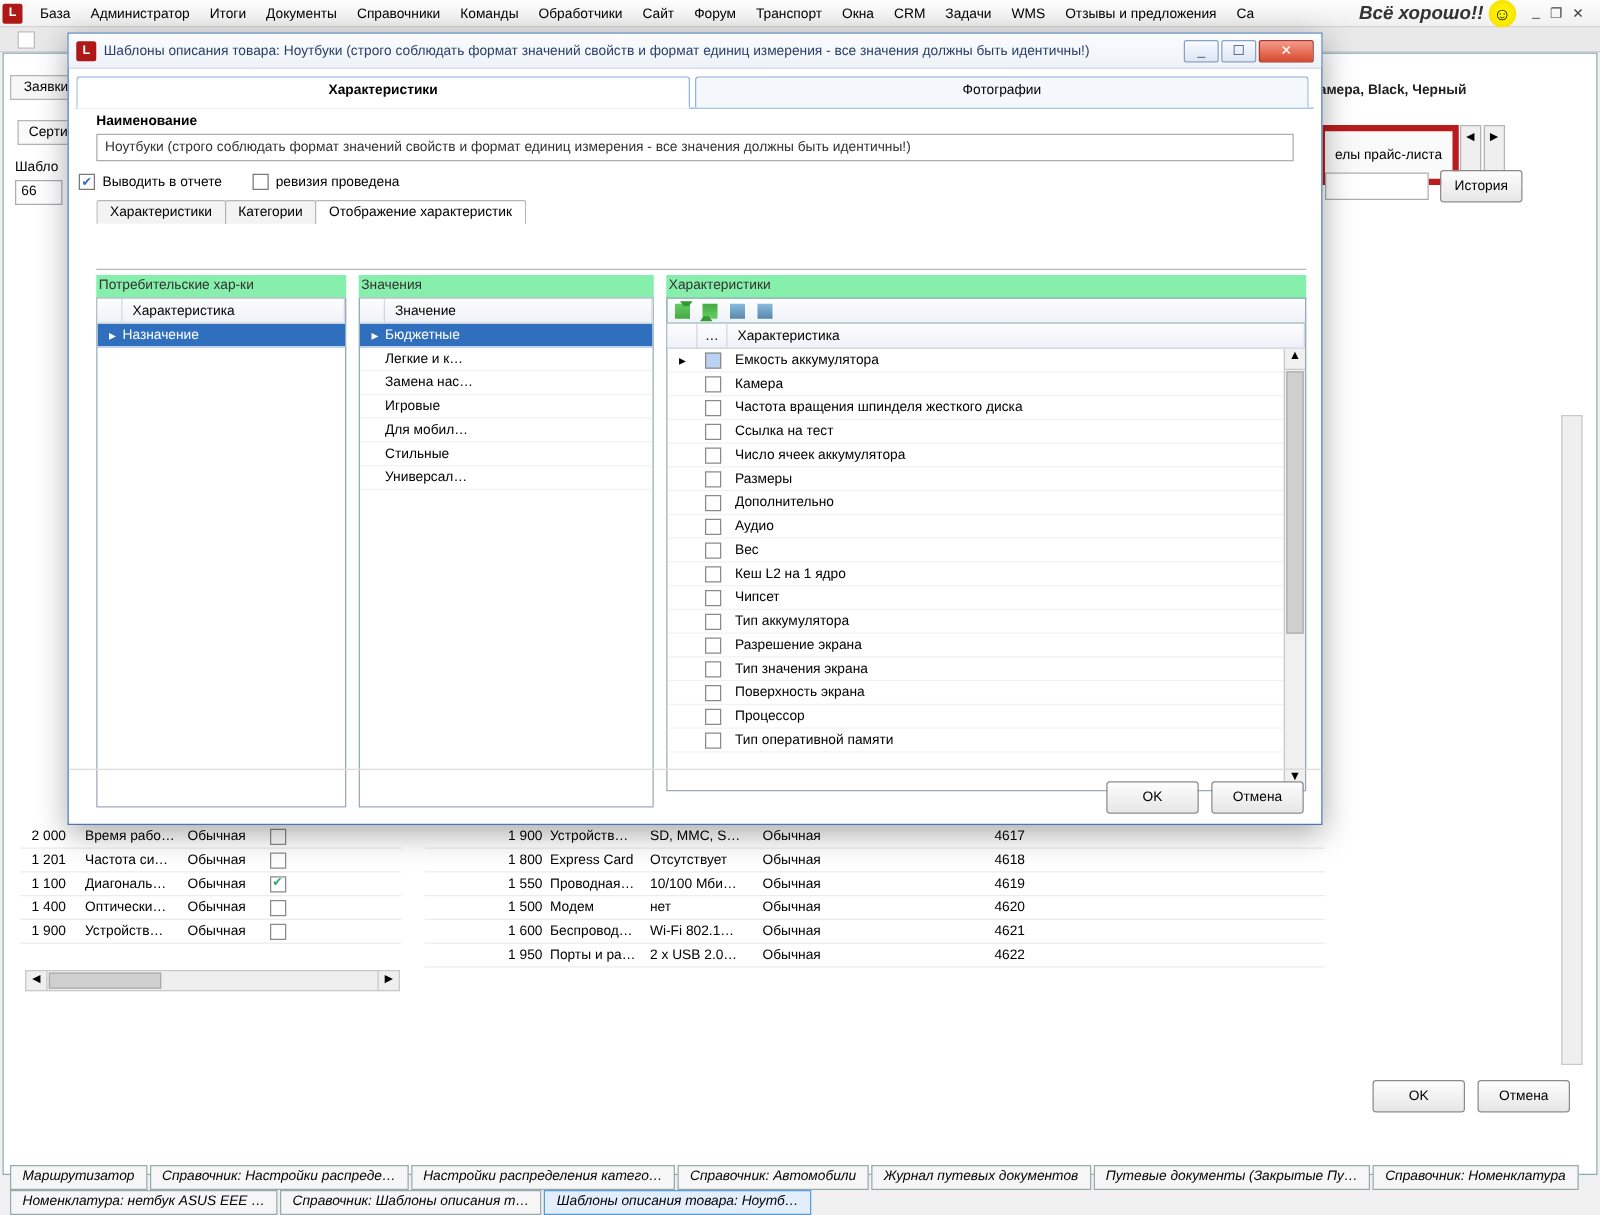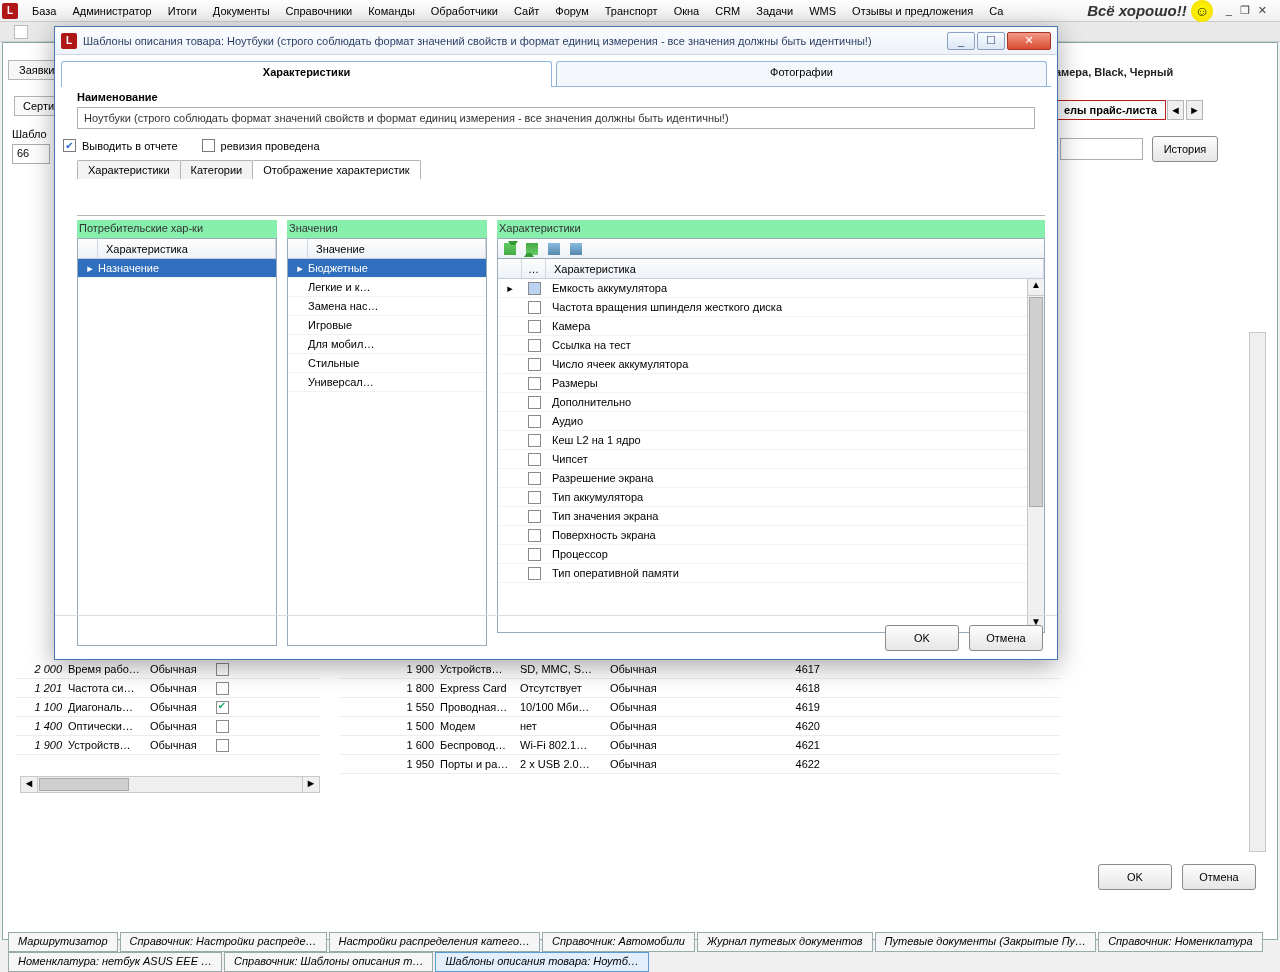--- a/index.html
+++ b/index.html
@@ -41,29 +41,29 @@
   background:#fff;
   border:1px solid #8aa;
   margin:0 2px;
 }
 .bg-tabs-top { position:absolute; top:60px; left:8px; font-size:11px; display:flex; }
 .bg-tabs-top .t { border:1px solid #b5b5b5; background:#f7f7f7; padding:3px 10px; margin-right:-1px; }
 
 .bg-crumb { position:absolute; top:66px; left:1055px; right:22px; height:17px;
   font-weight:bold; color:#222; overflow:hidden; white-space:nowrap; }
 .bg-rowtabs { position:absolute; top:100px; left:1055px; display:flex; }
-.bg-rowtabs .rt { border:1px solid #b91c1c; background:#fafafa; padding:3px 8px; margin-right:-1px;font-weight:bold; }
+.bg-rowtabs .rt { border:5px solid #b91c1c; background:#fafafa; padding:13px 8px; margin-right:-1px; }
 .bg-rowtabs .navbtn { width:17px; text-align:center; border:1px solid #b5b5b5; background:#efefef; padding:3px 0; margin-left:2px;}
 .bg-search { position:absolute; top:138px; left:1060px; width:83px; height:22px; border:1px solid #abadb3; background:#fff;}
 .history-btn { position:absolute; top:136px; left:1152px; width:66px; height:26px;
   border:1px solid #8a8a8a; border-radius:3px; background:linear-gradient(#fdfdfd,#e6e6e6);
   display:flex;align-items:center;justify-content:center; }
 .bg-grid-rows { position:absolute; left:16px; top:660px; width:305px; }
 .bg-grid-rows .r { display:flex; height:19px; align-items:center; border-bottom:1px solid #ececec;}
-.bg-grid-rows .r .c1 { width:52px; text-align:right; padding-right:6px;font-style:italic;}
+.bg-grid-rows .r .c1 { width:52px; text-align:center; padding-right:6px;}
 .bg-grid-rows .r .c2 { width:82px; overflow:hidden; white-space:nowrap; text-overflow:ellipsis;}
 .bg-grid-rows .r .c3 { width:60px;}
 .bg-grid-rows .r .cb { width:24px; display:flex; justify-content:center;}
 .bg-grid-rows .r .cb .chk { width:13px;height:13px;border:1px solid #8a8a8a;background:#fff;}
 .bg-grid-rows .r .cb .chk.on::after { content:"✔"; font-size:10px; color:#2a6; display:block; margin-top:-2px; text-align:center;}
 
 .bg-grid-rows2 { position:absolute; left:340px; top:660px; width:720px; }
 .bg-grid-rows2 .r { display:flex; height:19px; align-items:center; border-bottom:1px solid #ececec;}
 .bg-grid-rows2 .r .d1{width:100px;text-align:right;padding-right:6px;}
 .bg-grid-rows2 .r .d2{width:80px;overflow:hidden;white-space:nowrap;text-overflow:ellipsis;}
@@ -140,21 +140,21 @@
 .gridframe { border:1px solid #9ab; background:#fff; position:relative;}
 .grid-header { height:20px; background:linear-gradient(#fdfdfd,#eef2f7); border-bottom:1px solid #c4cddb;
   display:flex; align-items:center;}
 .grid-header .gh { padding:0 8px; border-right:1px solid #d0d7e2; height:100%; display:flex;align-items:center;}
 .grid-rows { position:absolute; top:20px; left:0; right:0; bottom:0; overflow:hidden;}
 .grow { height:19px; display:flex; align-items:center; border-bottom:1px solid #f0f2f6; padding-left:4px;}
 .grow .mark { width:16px; text-align:center; color:#333;}
 .grow.sel { background:#2f6fbd; color:#fff; }
 .grow.sel .mark { color:#fff;}
 .col1 { width:200px; }
-.col2 { width:200px; }
+.col2 { width:236px; }
 .col3 { flex:1; }
 
 .col3 .toolbar { height:20px; background:linear-gradient(#fdfdfd,#eef2f7);
   border:1px solid #9ab; border-bottom:none; display:flex; align-items:center; gap:10px; padding:0 6px;}
 .col3 .toolbar .tb { width:12px; height:12px; position:relative;}
 .tb.green::before{content:"";position:absolute;inset:0;background:linear-gradient(#6c6,#4a4);}        
 .tb.green::after{content:"";position:absolute;left:4px;top:-2px;width:4px;height:4px;border-top:4px solid #393;border-left:3px solid transparent;border-right:3px solid transparent;}
 .tb.blue::before{content:"";position:absolute;inset:0;background:linear-gradient(#8bd,#58a);}        
 
 .col3 .gridframe { height:calc(100% - 20px);}
@@ -465,34 +465,34 @@
                 <span class="ccbx">
                   <span class="bx on"></span>
                 </span>
                 <span class="ctxt">Емкость аккумулятора</span>
               </div>
               <div class="grow">
                 <span class="cmark"></span>
                 <span class="ccbx">
                   <span class="bx"></span>
                 </span>
+                <span class="ctxt">Камера</span>
+              </div>
+              <div class="grow">
+                <span class="cmark"></span>
+                <span class="ccbx">
+                  <span class="bx"></span>
+                </span>
                 <span class="ctxt">Частота вращения шпинделя жесткого диска</span>
               </div>
               <div class="grow">
                 <span class="cmark"></span>
                 <span class="ccbx">
                   <span class="bx"></span>
                 </span>
-                <span class="ctxt">Камера</span>
-              </div>
-              <div class="grow">
-                <span class="cmark"></span>
-                <span class="ccbx">
-                  <span class="bx"></span>
-                </span>
                 <span class="ctxt">Ссылка на тест</span>
               </div>
               <div class="grow">
                 <span class="cmark"></span>
                 <span class="ccbx">
                   <span class="bx"></span>
                 </span>
                 <span class="ctxt">Число ячеек аккумулятора</span>
               </div>
               <div class="grow">
@@ -514,42 +514,49 @@
                 <span class="ccbx">
                   <span class="bx"></span>
                 </span>
                 <span class="ctxt">Аудио</span>
               </div>
               <div class="grow">
                 <span class="cmark"></span>
                 <span class="ccbx">
                   <span class="bx"></span>
                 </span>
+                <span class="ctxt">Вес</span>
+              </div>
+              <div class="grow">
+                <span class="cmark"></span>
+                <span class="ccbx">
+                  <span class="bx"></span>
+                </span>
                 <span class="ctxt">Кеш L2 на 1 ядро</span>
               </div>
               <div class="grow">
                 <span class="cmark"></span>
                 <span class="ccbx">
                   <span class="bx"></span>
                 </span>
                 <span class="ctxt">Чипсет</span>
               </div>
               <div class="grow">
                 <span class="cmark"></span>
                 <span class="ccbx">
                   <span class="bx"></span>
                 </span>
+                <span class="ctxt">Тип аккумулятора</span>
+              </div>
+              <div class="grow">
+                <span class="cmark"></span>
+                <span class="ccbx">
+                  <span class="bx"></span>
+                </span>
                 <span class="ctxt">Разрешение экрана</span>
-              </div>
-              <div class="grow">
-                <span class="cmark"></span>
-                <span class="ccbx">
-                  <span class="bx"></span>
-                </span>
-                <span class="ctxt">Тип аккумулятора</span>
               </div>
               <div class="grow">
                 <span class="cmark"></span>
                 <span class="ccbx">
                   <span class="bx"></span>
                 </span>
                 <span class="ctxt">Тип значения экрана</span>
               </div>
               <div class="grow">
                 <span class="cmark"></span>

